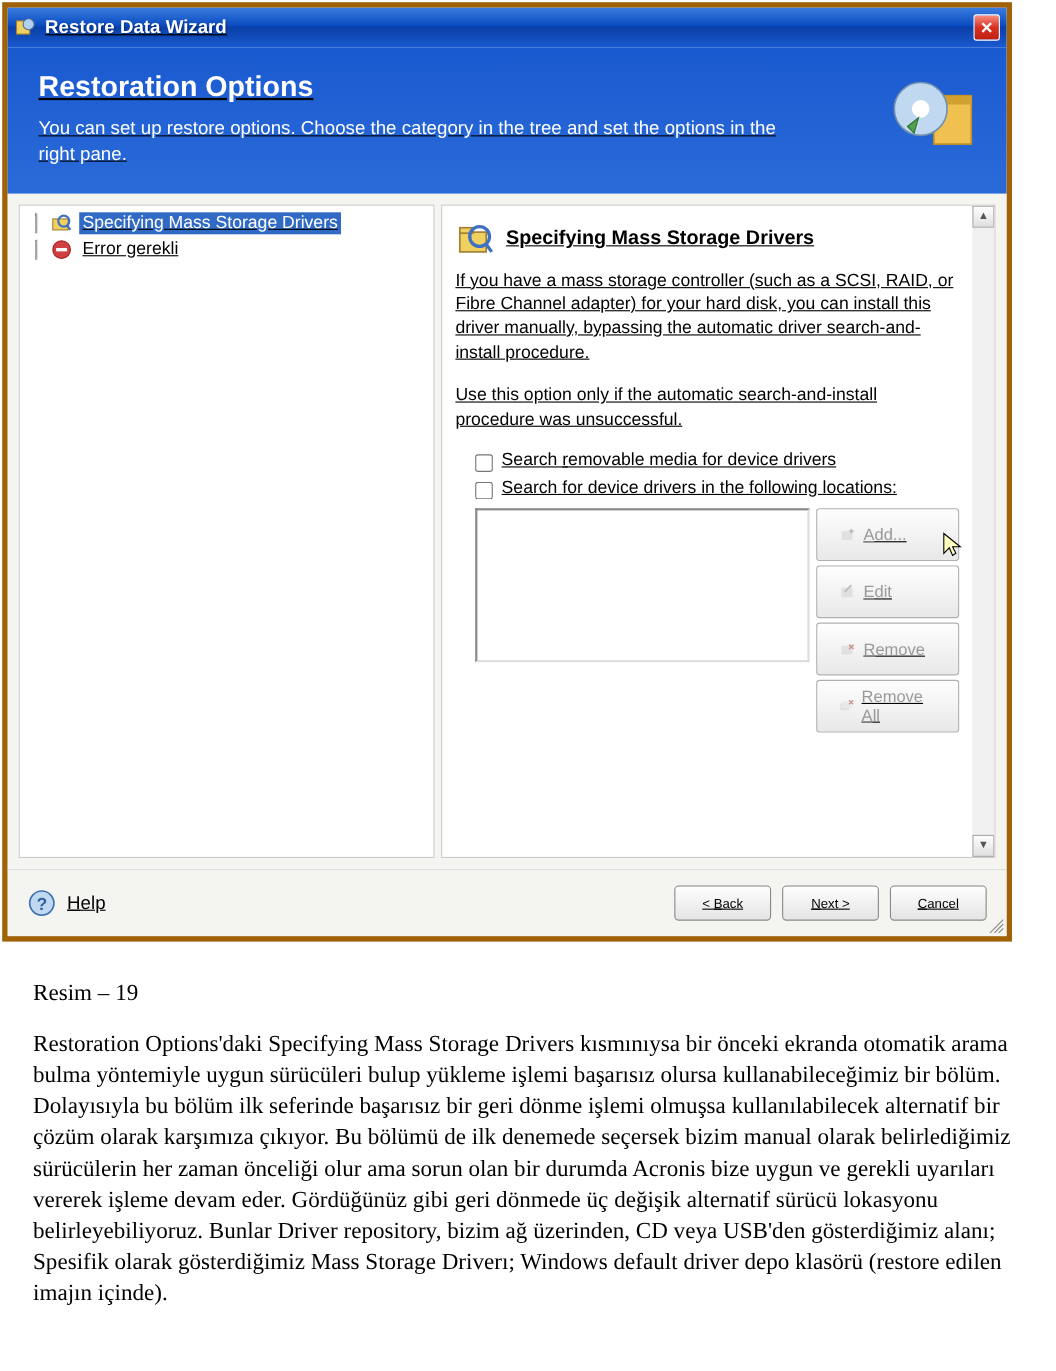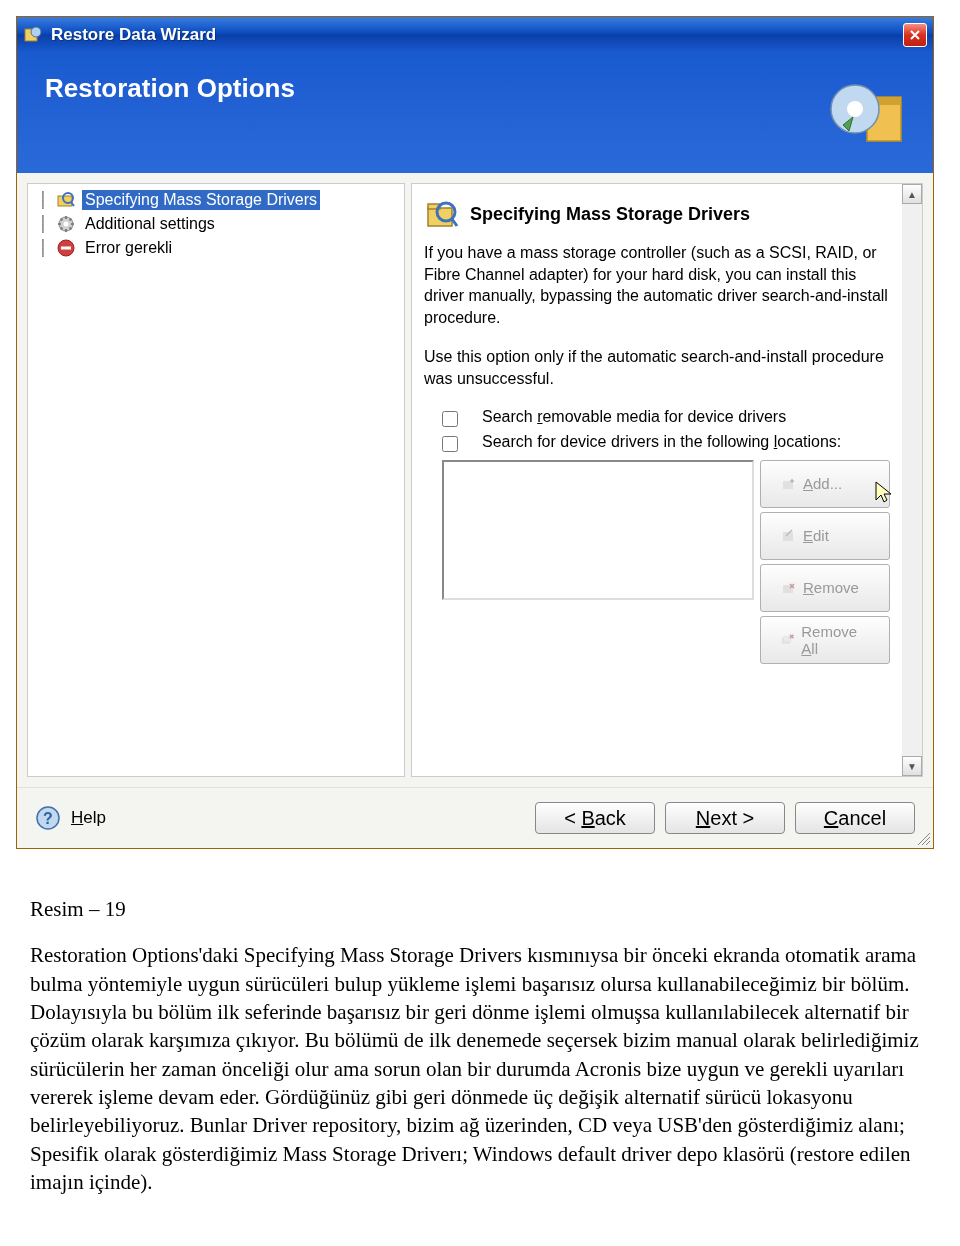--- a/index.html
+++ b/index.html
@@ -1,18 +1,18 @@
 <!DOCTYPE html>
 <html><head>
 <meta charset="utf-8">
 <style>
   * { box-sizing: border-box; margin: 0; padding: 0; }
   body { font-family: Tahoma, Arial, sans-serif; background: #fff; width: 960px; }
   
-  .window { border: 1px solid #a16207; width: 918px; margin: 16px; background: #fff; position: relative; }
+  .window { border: 5px solid #a16207; width: 918px; margin: 2px; background: #fff; position: relative; text-decoration: underline; }
   
   .titlebar { height: 36px; background: linear-gradient(to bottom, #3a7de0 0%, #0a4bc0 45%, #0a3fa8 50%, #1a5ad0 100%); display: flex; align-items: center; padding: 0 6px; }
   .restore-icon { width: 20px; height: 20px; margin-right: 8px; display: inline-block; }
   .title-text { color: #fff; font-size: 17px; font-weight: bold; flex: 1; text-shadow: 1px 1px 1px rgba(0,0,0,0.3); }
   .close-btn { width: 24px; height: 24px; background: linear-gradient(to bottom, #f89080 0%, #d83020 50%, #c02010 100%); border: 1px solid #fff; border-radius: 3px; display: flex; align-items: center; justify-content: center; color: #fff; font-weight: bold; cursor: pointer; }
   
   .header-panel { background: linear-gradient(to bottom, #1a5ad0 0%, #2a6ad8 100%); padding: 20px 28px 24px 28px; position: relative; min-height: 120px; }
   .header-title { color: #fff; font-size: 26px; font-weight: bold; margin-bottom: 12px; }
   .header-desc { color: #fff; font-size: 17px; max-width: 700px; line-height: 1.35; }
   .header-icon { position: absolute; right: 28px; top: 26px; width: 80px; height: 70px; }
@@ -31,34 +31,34 @@
   .scrollbar-v { position: absolute; right: 0; top: 0; width: 20px; height: 100%; background: #f0f0f0; }
   .scroll-arrow { width: 20px; height: 20px; background: linear-gradient(#fefefe,#e0e0e0); border: 1px solid #aaa; display: flex; align-items: center; justify-content: center; font-size: 10px; color: #555; }
   .scroll-arrow.up { position: absolute; top: 0; }
   .scroll-arrow.down { position: absolute; bottom: 0; }
   
   .detail-header { display: flex; align-items: center; gap: 10px; margin-bottom: 10px; }
   .detail-header-icon { width: 36px; height: 36px; }
   .detail-title { font-size: 18px; font-weight: bold; }
   .detail-text { font-size: 16px; line-height: 1.35; margin-bottom: 18px; padding-right: 24px; }
   
-  .checkbox-row { display: flex; align-items: center; gap: 24px; margin: 6px 0 6px 18px; font-size: 16px; padding-right: 28px; }
+  .checkbox-row { display: flex; align-items: flex-start; gap: 8px; margin: 6px 0 6px 18px; font-size: 16px; padding-right: 28px; }
   .checkbox-row input { width: 16px; height: 16px; margin-top: 3px; flex-shrink: 0; }
   
   .locations-area { display: flex; gap: 6px; margin: 8px 0 0 18px; padding-right: 24px; }
   .locations-list { flex: 1; height: 140px; border: 2px inset #ddd; background: #fff; }
   .locations-buttons { width: 130px; display: flex; flex-direction: column; gap: 4px; }
   .loc-btn { height: 48px; background: linear-gradient(#fefefe,#e8e8e8); border: 1px solid #b0b0b0; border-radius: 3px; display: flex; align-items: center; padding: 0 20px; gap: 6px; font-size: 15px; color: #999; cursor: default; }
   .loc-btn-icon { width: 16px; height: 16px; opacity: 0.5; }
   
   .footer-bar { padding: 14px 18px; display: flex; align-items: center; background: #f4f4f0; border-top: 1px solid #e0e0e0; }
   .help-area { display: flex; align-items: center; gap: 10px; cursor: pointer; font-size: 17px; }
   .help-icon { width: 26px; height: 26px; }
   .footer-spacer { flex: 1; }
-  .nav-btn { width: 120px; height: 32px; background: linear-gradient(#fefefe,#e4e4e4); border: 1px solid #888; border-radius: 4px; margin-left: 10px; font-size: 20px; cursor: pointer; }
+  .nav-btn { width: 88px; height: 32px; background: linear-gradient(#fefefe,#e4e4e4); border: 1px solid #888; border-radius: 4px; margin-left: 10px; font-size: 12px; cursor: pointer; }
   
   .resize-grip { position: absolute; right: 2px; bottom: 2px; width: 14px; height: 14px; }
   
   .article-text { padding: 30px 10px 30px 10px; font-family: "Times New Roman", serif; font-size: 21px; line-height: 1.35; margin-left: 20px; }
   .article-text p { margin-bottom: 18px; }
   
   .underline { text-decoration: underline; }
   
   .cursor-arrow { position: absolute; right: 28px; top: 296px; width: 20px; height: 26px; }
 </style>
@@ -77,20 +77,21 @@
     <span class="title-text">Restore Data Wizard</span>
     <div class="close-btn">
       <svg width="12" height="12" viewBox="0 0 12 12">
           <path d="M2 2 L10 10 M10 2 L2 10" stroke="#fff" stroke-width="2"></path>
         </svg>
     </div>
   </div>
 
   <div class="header-panel">
     <div class="header-title">Restoration Options</div>
+    <div class="header-desc">You can set up restore options. Choose the category in the tree and set the options in the right pane.</div>
     <div class="header-icon">
       <svg viewBox="0 0 80 70">
         <rect x="42" y="18" width="34" height="44" fill="#f0c050" stroke="#c09020" stroke-width="1.5"></rect>
         <rect x="42" y="18" width="34" height="8" fill="#d0a030"></rect>
         <ellipse cx="30" cy="30" rx="24" ry="24" fill="#c0d8f0" stroke="#7090b0" stroke-width="1.5"></ellipse>
         <ellipse cx="30" cy="30" rx="8" ry="8" fill="#fff"></ellipse>
         <path d="M18 46 L28 38 L24 52 Z" fill="#50a050" stroke="#307030" stroke-width="1"></path>
       </svg>
     </div>
   </div>
@@ -106,31 +107,20 @@
               <circle cx="12" cy="8" r="5" fill="none" stroke="#4070c0" stroke-width="2"></circle>
               <line x1="15" y1="12" x2="18" y2="16" stroke="#4070c0" stroke-width="2"></line>
             </svg>
         </span>
         <span class="tree-label">Specifying Mass Storage Drivers</span>
       </div>
       <div class="tree-item">
         <span class="tree-conn"></span>
         <span class="tree-icon">
           <svg viewBox="0 0 20 20">
-              <circle cx="10" cy="10" r="7" fill="#d0d0d0" stroke="#808080"></circle>
-              <circle cx="10" cy="10" r="2.5" fill="#fff"></circle>
-              <path d="M10 2v3M10 15v3M2 10h3M15 10h3M4.5 4.5l2 2M13.5 13.5l2 2M15.5 4.5l-2 2M6.5 13.5l-2 2" stroke="#808080" stroke-width="2"></path>
-            </svg>
-        </span>
-        <span class="tree-label">Additional settings</span>
-      </div>
-      <div class="tree-item">
-        <span class="tree-conn"></span>
-        <span class="tree-icon">
-          <svg viewBox="0 0 20 20">
               <circle cx="10" cy="10" r="8" fill="#d04040" stroke="#a02020"></circle>
               <rect x="5" y="8.5" width="10" height="3" fill="#fff"></rect>
             </svg>
         </span>
         <span class="tree-label">Error gerekli</span>
       </div>
     </div>
 
     <div class="detail-panel">
       <div class="scrollbar-v">

